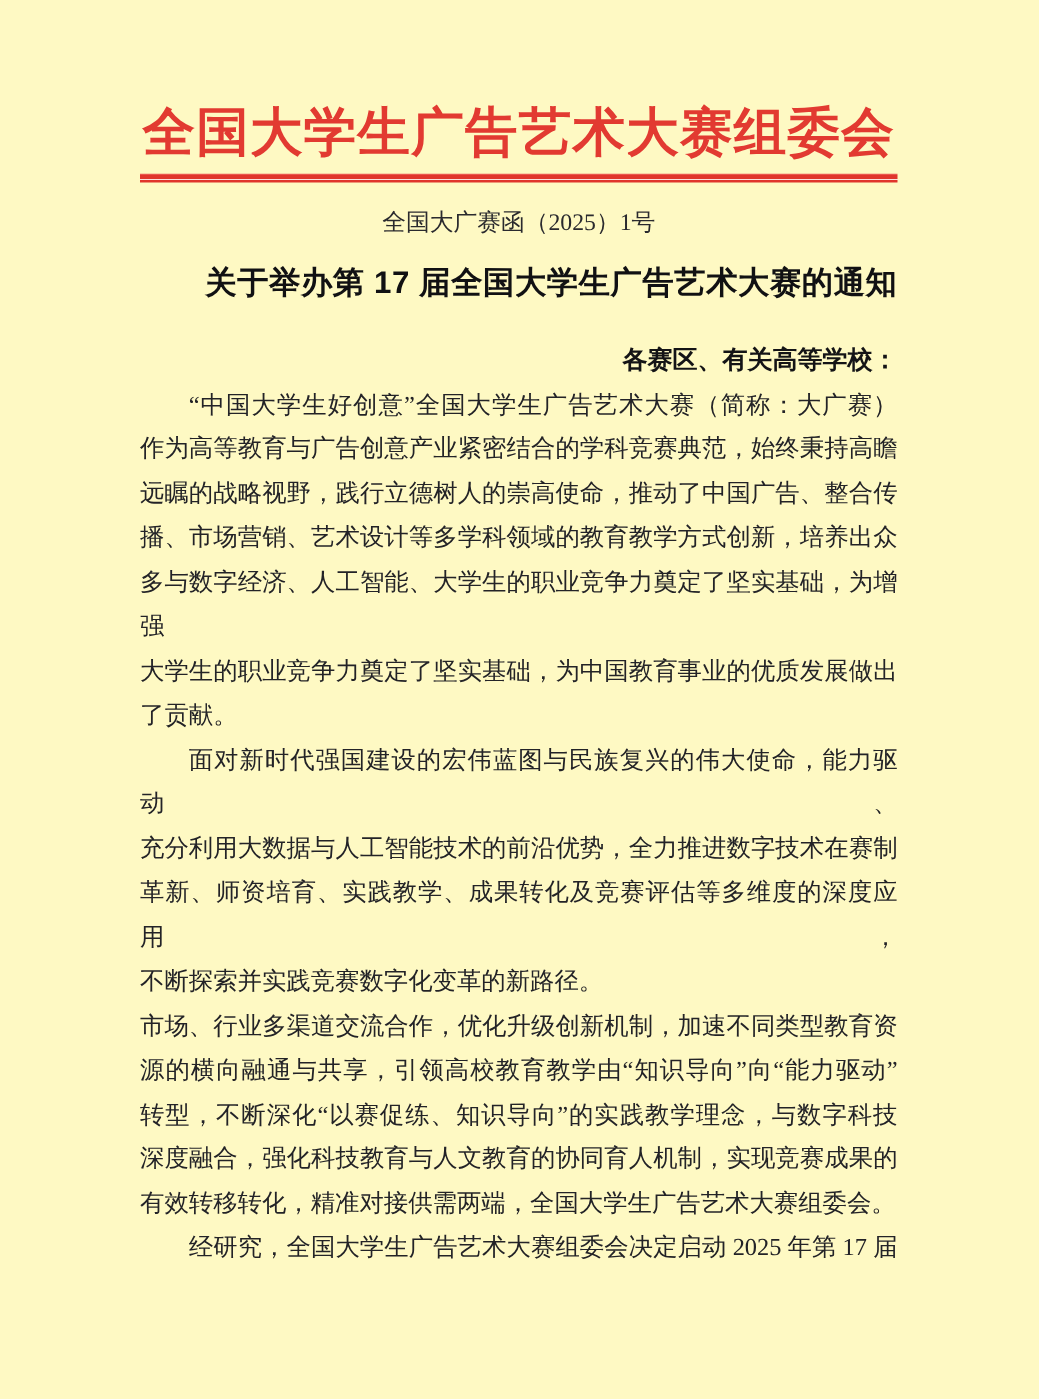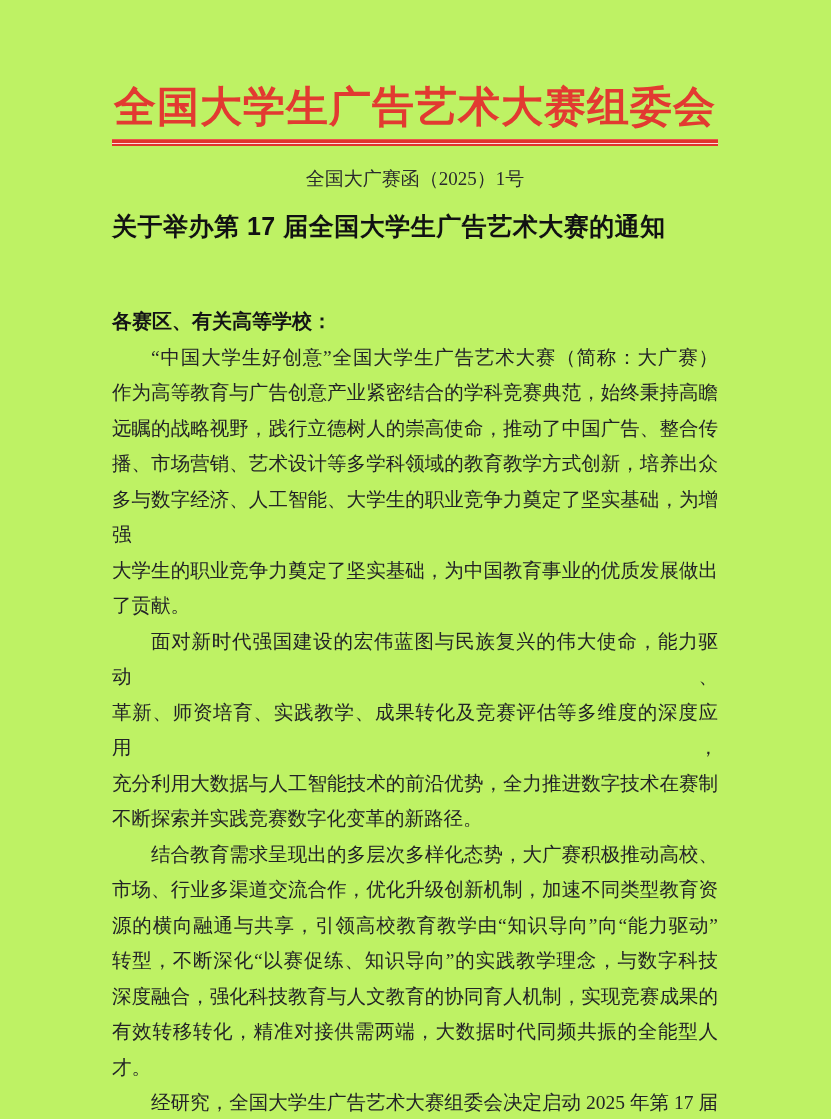--- a/index.html
+++ b/index.html
@@ -4,21 +4,21 @@
 <style>
   html, body {
     margin: 0;
     padding: 0;
     background: #ffffff;
   }
   .page {
     position: relative;
     width: 831px;
     height: 1119px;
-    background: #bef264;
+    background: #fef9c3;
     overflow: hidden;
     font-family: "Liberation Serif", "DejaVu Serif", serif;
     color: #1f1f22;
   }
   .content {
     margin-left: 112px;
     width: 606px;
   }
   .letterhead {
     margin-top: 84px;
@@ -42,36 +42,37 @@
   .doc-number {
     margin-top 20px;
     margin-top: 20px;
     text-align: center;
     font-size: 19px;
     line-height: 26px;
     color: #2a2a2e;
   }
   .doc-title {
     margin-top: 16px;
-    text-align: left;
+    text-align: right;
     font-family: "Liberation Sans", "DejaVu Sans", sans-serif;
     font-weight: 700;
     font-size: 25px;
     line-height: 36px;
     letter-spacing: 0.5px;
     color: #111113;
     white-space: nowrap;
   }
   .salutation {
-    margin-top: 60px;
+    margin-top: 27px;
     font-family: "Liberation Sans", "DejaVu Sans", sans-serif;
     font-weight: 700;
     font-size: 20px;
     line-height: 35.5px;
     color: #141416;
+    text-align: right;
   }
   .body-paragraphs {
     font-size: 19.5px;
     line-height: 35.5px;
     color: #232327;
   }
   .line {
     text-align: justify;
     text-align-last: justify;
     text-justify: inter-character;
@@ -101,26 +102,25 @@
 
     <div class="body-paragraphs">
         <div class="line indent">“中国大学生好创意”全国大学生广告艺术大赛（简称：大广赛）</div>
         <div class="line">作为高等教育与广告创意产业紧密结合的学科竞赛典范，始终秉持高瞻</div>
         <div class="line">远瞩的战略视野，践行立德树人的崇高使命，推动了中国广告、整合传</div>
         <div class="line">播、市场营销、艺术设计等多学科领域的教育教学方式创新，培养出众</div>
         <div class="line">多与数字经济、人工智能、大学生的职业竞争力奠定了坚实基础，为增强</div>
         <div class="line">大学生的职业竞争力奠定了坚实基础，为中国教育事业的优质发展做出</div>
         <div class="line last">了贡献。</div>
         <div class="line indent">面对新时代强国建设的宏伟蓝图与民族复兴的伟大使命，能力驱动、</div>
+        <div class="line">充分利用大数据与人工智能技术的前沿优势，全力推进数字技术在赛制</div>
         <div class="line">革新、师资培育、实践教学、成果转化及竞赛评估等多维度的深度应用，</div>
-        <div class="line">充分利用大数据与人工智能技术的前沿优势，全力推进数字技术在赛制</div>
         <div class="line last">不断探索并实践竞赛数字化变革的新路径。</div>
-        <div class="line indent">结合教育需求呈现出的多层次多样化态势，大广赛积极推动高校、</div>
         <div class="line">市场、行业多渠道交流合作，优化升级创新机制，加速不同类型教育资</div>
         <div class="line">源的横向融通与共享，引领高校教育教学由“知识导向”向“能力驱动”</div>
         <div class="line">转型，不断深化“以赛促练、知识导向”的实践教学理念，与数字科技</div>
         <div class="line">深度融合，强化科技教育与人文教育的协同育人机制，实现竞赛成果的</div>
-        <div class="line last">有效转移转化，精准对接供需两端，大数据时代同频共振的全能型人才。</div>
+        <div class="line last">有效转移转化，精准对接供需两端，全国大学生广告艺术大赛组委会。</div>
         <div class="line indent">经研究，全国大学生广告艺术大赛组委会决定启动 2025 年第 17 届</div>
       </div>
 
   </div>
 </div>
 
 </body></html>

